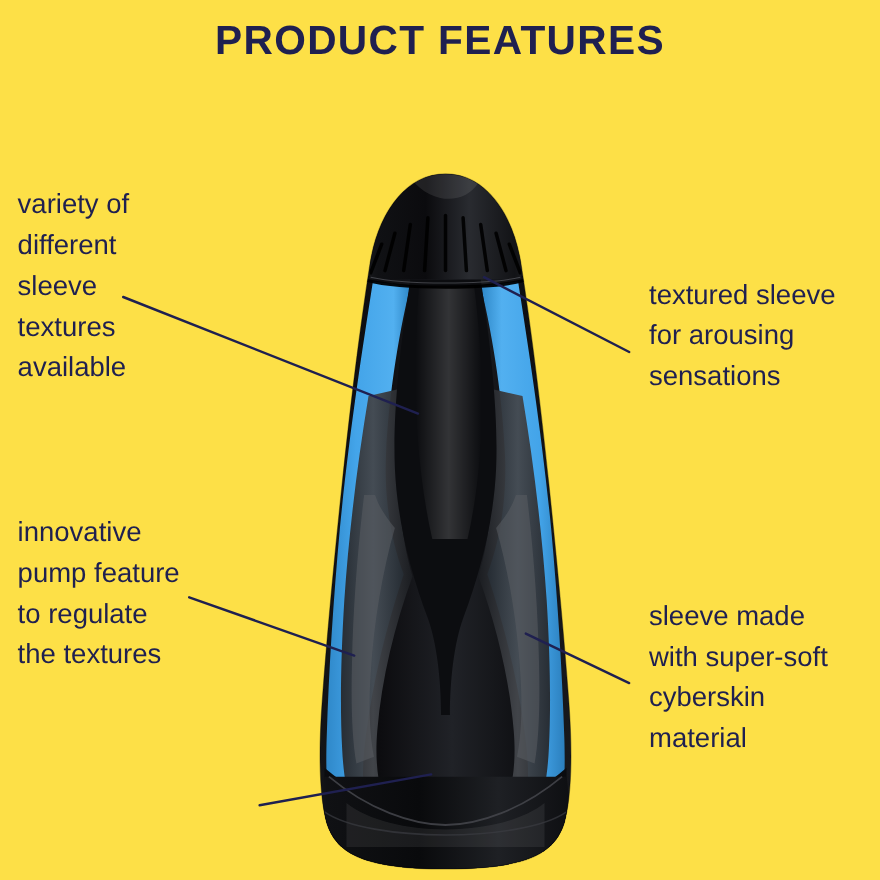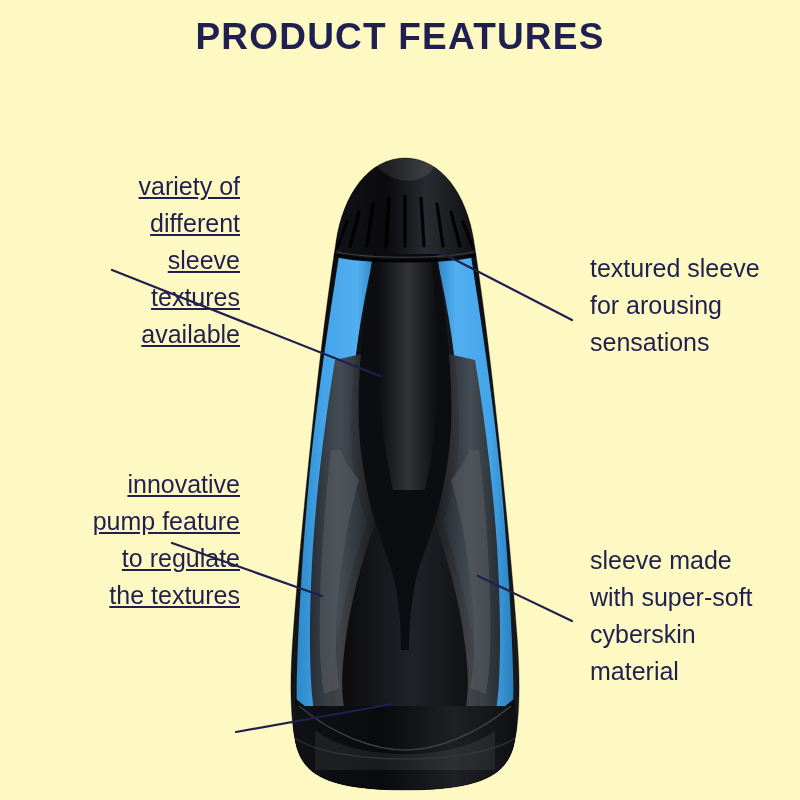--- a/index.html
+++ b/index.html
@@ -8,21 +8,21 @@
     padding: 0;
     background: #ffffff;
   }
   body {
     font-family: "Liberation Sans", sans-serif;
   }
   #canvas {
     position: relative;
     width: 800px;
     height: 800px;
-    background: #fef9c3;
+    background: #fde047;
     overflow: hidden;
   }
 
   
   #page-title {
     position: absolute;
     top: 16px;
     left: 0;
     width: 800px;
     text-align: center;
@@ -36,21 +36,21 @@
   
   .callout {
     position: absolute;
     color: #1f2050;
     font-size: 25px;
     line-height: 37px;
     font-weight: 400;
     font-family: "Liberation Sans", sans-serif;
     white-space: pre-line;
   }
-  .callout.left  { left: 0;  text-align: right; text-decoration: underline; }
+  .callout.left  { left: 16px;  text-align: left; }
   .callout.right { left: 590px; text-align: left; }
 
   #callout-sleeve-textures { top: 168px; width: 240px; }
   #callout-pump-feature    { top: 466px; width: 240px; }
   #callout-practical-cap   { top: 700px; width: 270px; }
   #callout-textured-sleeve { top: 250px; width: 215px; }
   #callout-sleeve-material { top: 542px; width: 215px; }
 
   
   #leader-lines {

